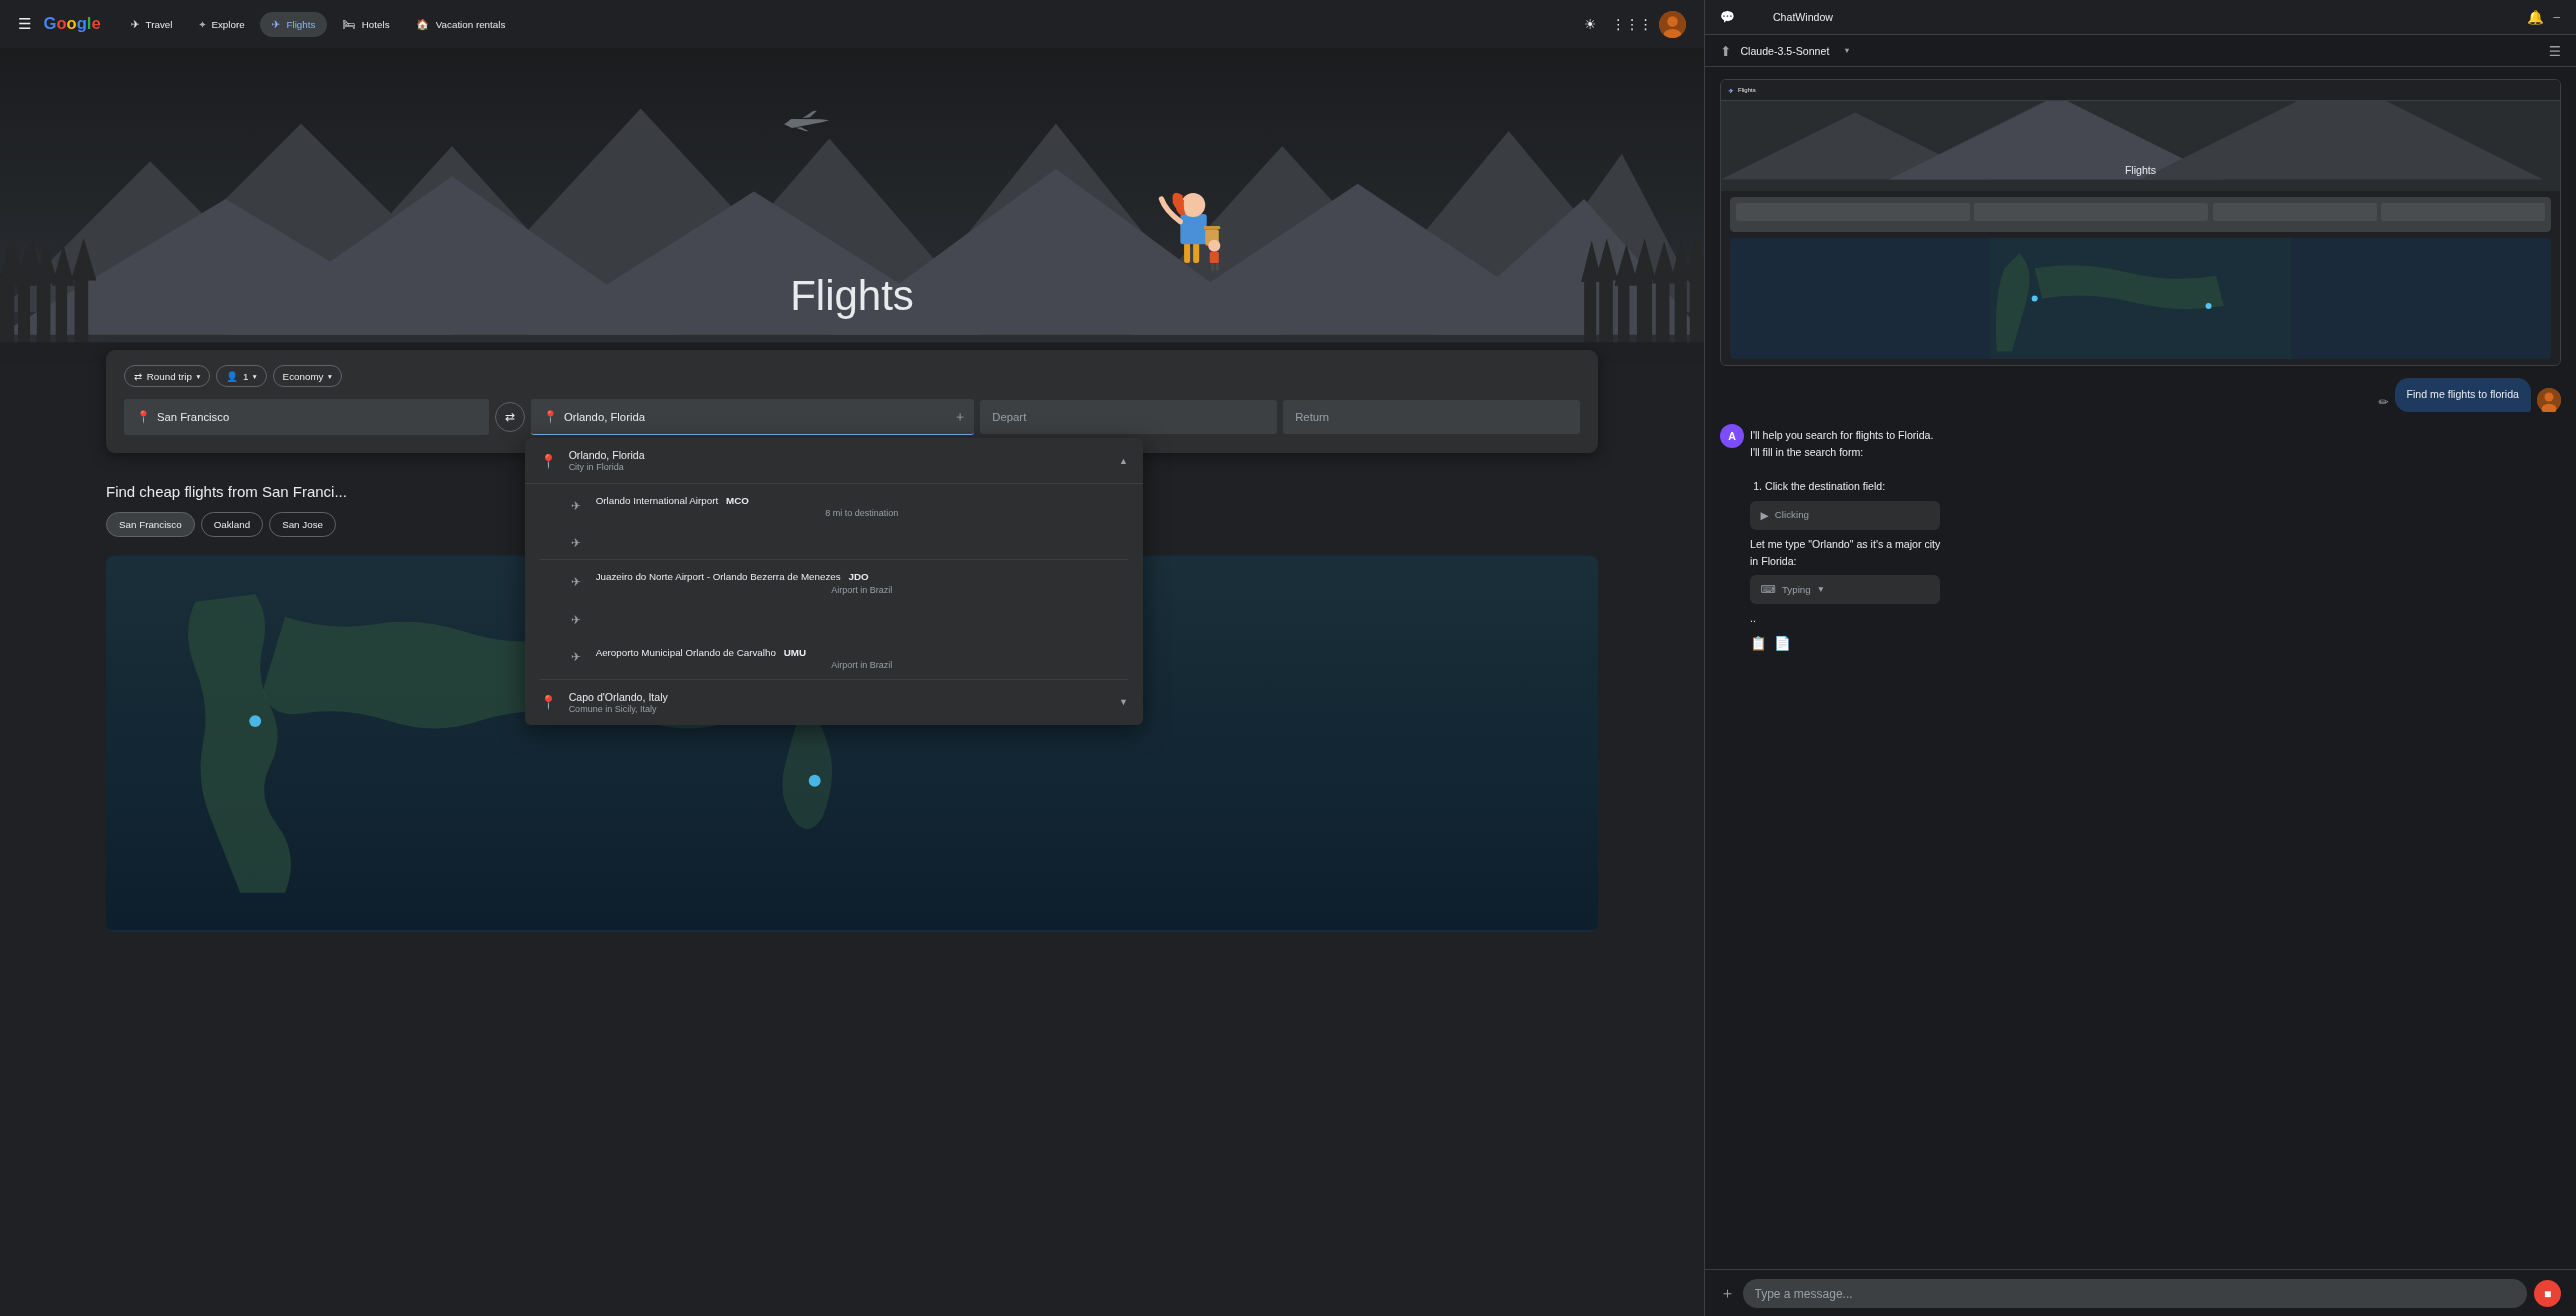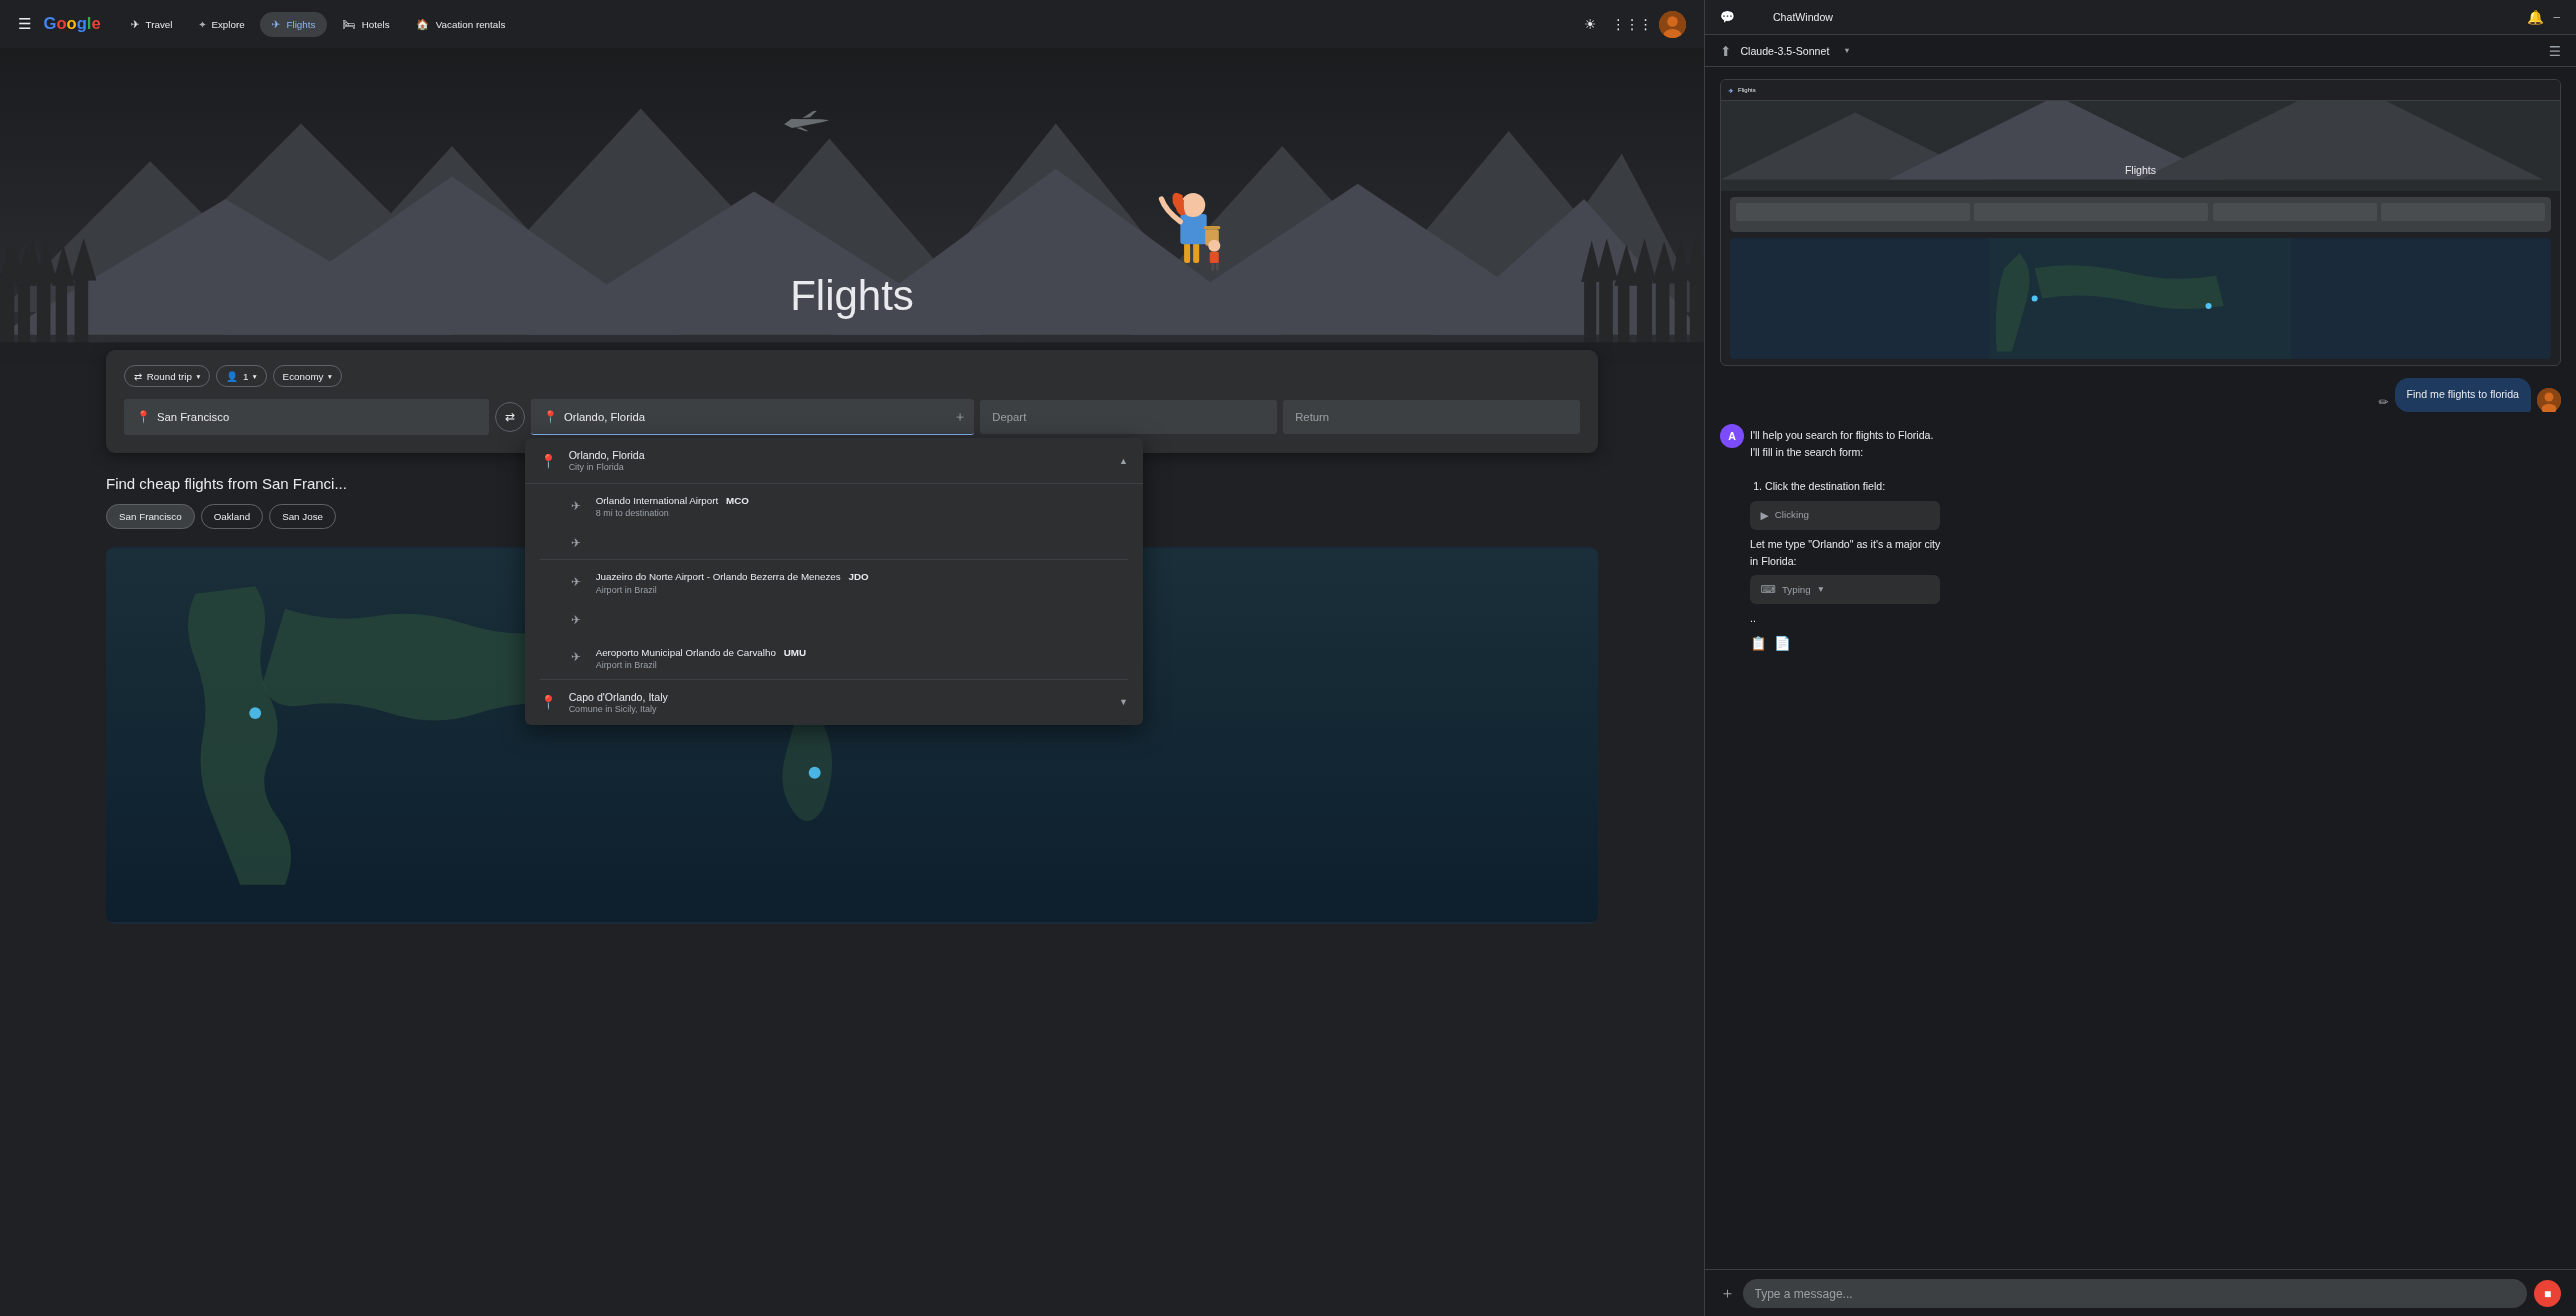--- a/index.html
+++ b/index.html
@@ -273,38 +273,39 @@
     .dropdown-airport-code {
       font-size: 9.8px;
       color: #e8eaed;
       font-weight: 700;
       margin-left: 4.5px;
     }
     .dropdown-airport-dist {
       font-size: 9px;
       color: #9aa0a6;
       margin-top: 1.5px;
+      text-align: center;
     }
     .dropdown-divider {
       height: 0.8px;
       background: #3c4043;
       margin: 0 15px;
     }
     .dropdown-city-item {
       display: flex;
       align-items: center;
       justify-content: space-between;
       padding: 10.6px 15px;
       cursor: pointer;
     }
     .dropdown-chevron-down { color: #9aa0a6; font-size: 9px; }
 
     
     .below-search {
-      margin: 22px 106px 0;
+      margin: 30px 106px 0;
     }
     .find-cheap-title {
       font-size: 15px;
       color: #e8eaed;
       font-weight: 500;
       margin-bottom: 12px;
     }
     .city-chips {
       display: flex;
       gap: 6px;

